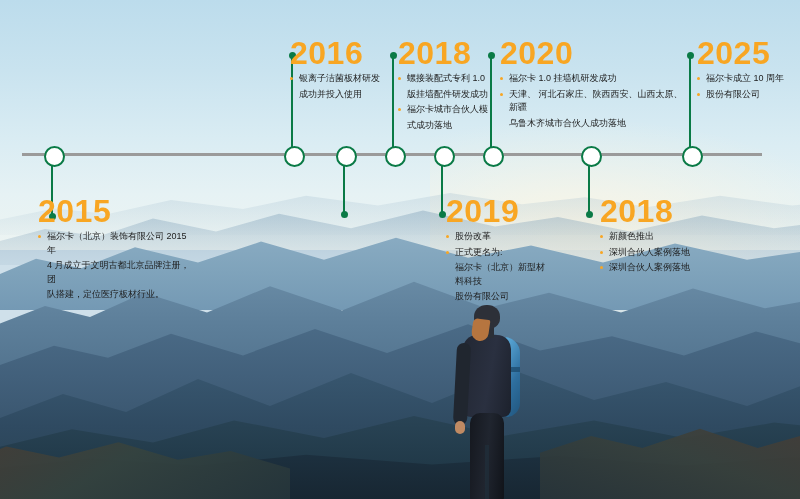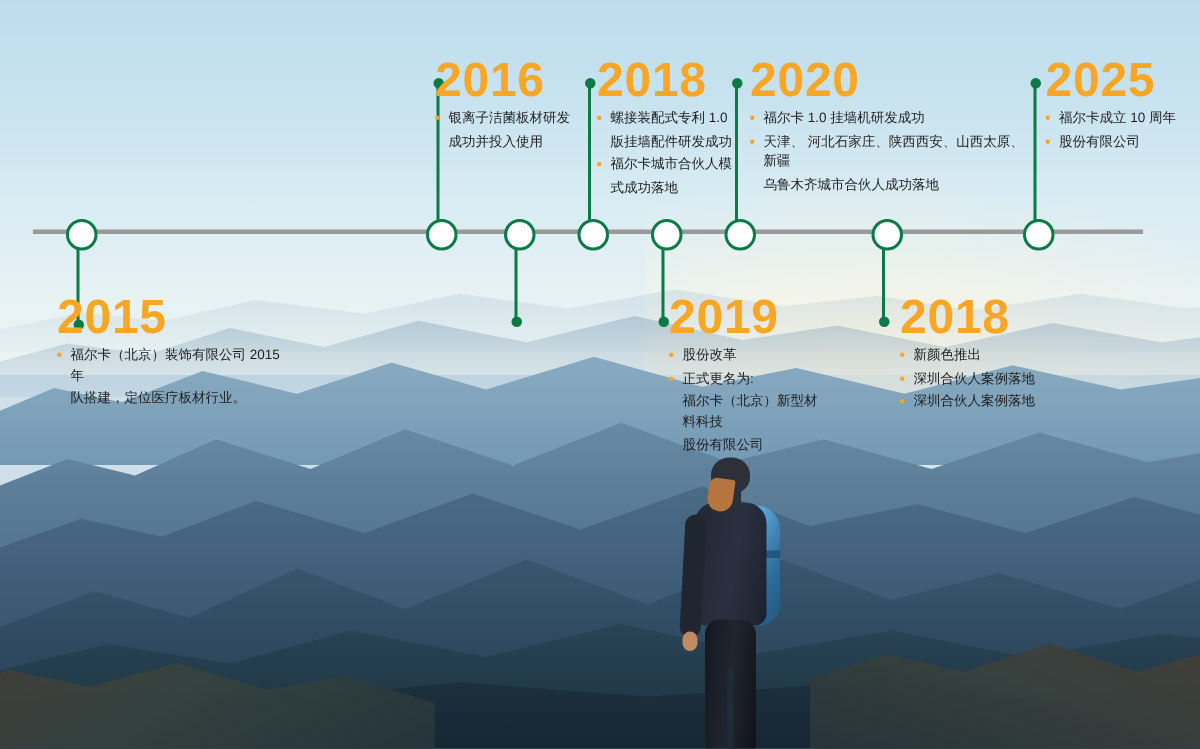--- a/index.html
+++ b/index.html
@@ -126,20 +126,21 @@
   <div class="axis"></div>
 
   <div id="timeline-layer">
       <div class="node" style="left: 43.5px;"></div>
       <div class="stem" style="left: 50.8px; top: 153px; height: 64px;"></div>
       <div class="stem-dot" style="left: 48.5px; top: 213px;"></div>
       <div class="entry" style="left: 38px; top: 196px; width: 152px;">
         <div class="year">2015</div>
         <ul class="bullets">
           <li><span class="dot"></span><span>福尔卡（北京）装饰有限公司 2015 年</span></li>
+          <li class="cont"><span>4 月成立于文明古都北京品牌注册，团</span></li>
           <li class="cont"><span>队搭建，定位医疗板材行业。</span></li>
         </ul>
       </div>
       <div class="node" style="left: 283.5px;"></div>
       <div class="stem" style="left: 290.8px; top: 55px; height: 98px;"></div>
       <div class="stem-dot" style="left: 288.5px; top: 52px;"></div>
       <div class="entry" style="left: 290px; top: 38px; width: 108px;">
         <div class="year">2016</div>
         <ul class="bullets">
           <li><span class="dot"></span><span>银离子洁菌板材研发</span></li>

